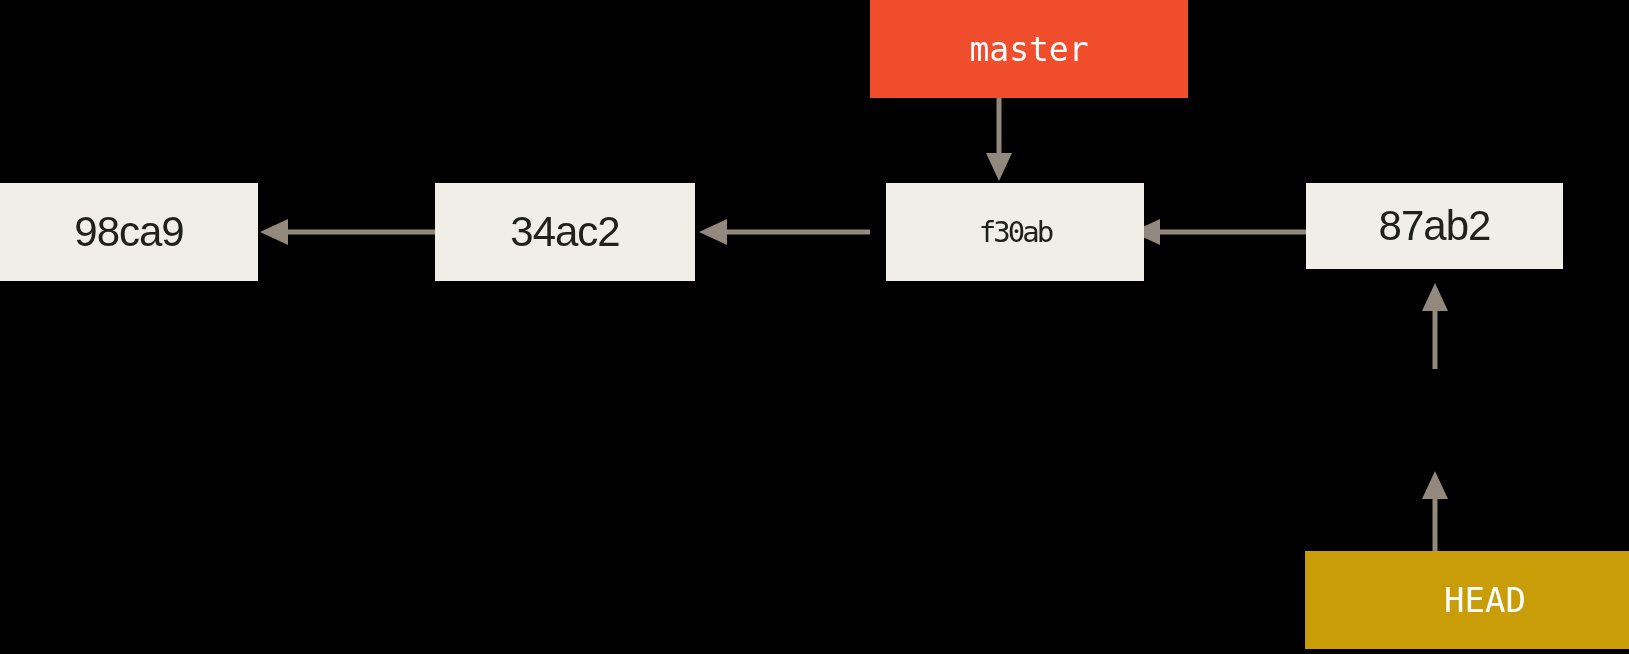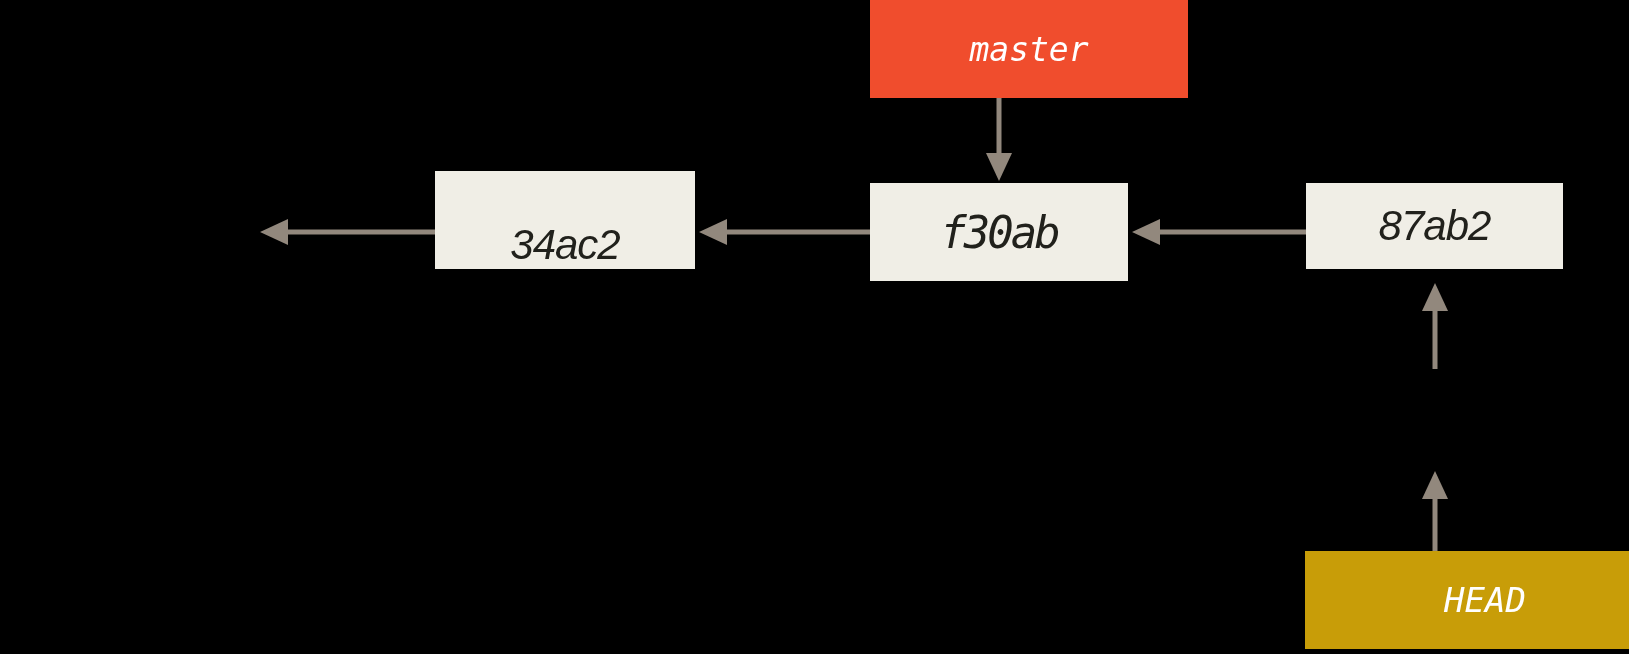--- a/index.html
+++ b/index.html
@@ -7,21 +7,20 @@
     padding: 0;
     background: #000000;
   }
   .canvas {
     position: relative;
     width: 1629px;
     height: 654px;
     background: var(--c-bg, #000000);
     overflow: hidden;
     font-family: "DejaVu Sans Mono", monospace;
-    font-style: italic;
   }
   #edges {
     position: absolute;
     left: 0;
     top: 0;
     width: 1629px;
     height: 654px;
   }
   .node {
     position: absolute;
@@ -33,22 +32,23 @@
   }
   .node.commit {
     background: var(--c-commit-bg, #F0EEE6);
     color: var(--c-commit-text, #21211C);
     font-family: "Liberation Sans", sans-serif;
     font-size: 42px;
     letter-spacing: -1px;
   }
   .node.commit.mono {
     font-family: "DejaVu Sans Mono", monospace;
-    font-size: 44px;
+    font-size: 29px;
     letter-spacing: -3px;
+    margin-left: 16px;
   }
   .node.branch {
     background: var(--c-branch, #F04D2D);
     color: var(--c-label-text, #FFFFFF);
     font-family: "DejaVu Sans Mono", monospace;
     font-size: 33px;
   }
   .node.head {
     background: var(--c-head, #C89D08);
     color: var(--c-label-text, #FFFFFF);
@@ -86,22 +86,25 @@
       <g>
         <line x1="1435" y1="551" x2="1435" y2="499" stroke="#92887D" stroke-width="5"></line>
         <polygon points="1435,471 1448,499 1422,499" fill="#92887D"></polygon>
       </g>
     </svg>
 
   <div class="node branch" id="node-master" style="left:870px; top:0px; width:318px; height:98px;">
     <span>master</span>
   </div>
 
+  <div class="node commit" id="node-98ca9" style="left:0px; top:183px; width:258px; height:98px;">
+    <span>98ca9</span>
+  </div>
 
-  <div class="node commit" id="node-34ac2" style="left:435px; top:171px; width:260px; height:98px;align-items:flex-end;">
+  <div class="node commit" id="node-34ac2" style="left:435px; top:183px; width:260px; height:98px;">
     <span>34ac2</span>
   </div>
 
   <div class="node commit mono" id="node-f30ab" style="left:870px; top:183px; width:258px; height:98px;">
     <span>f30ab</span>
   </div>
 
   <div class="node commit" id="node-87ab2" style="left:1306px; top:183px; width:257px; height:86px;">
     <span>87ab2</span>
   </div>

